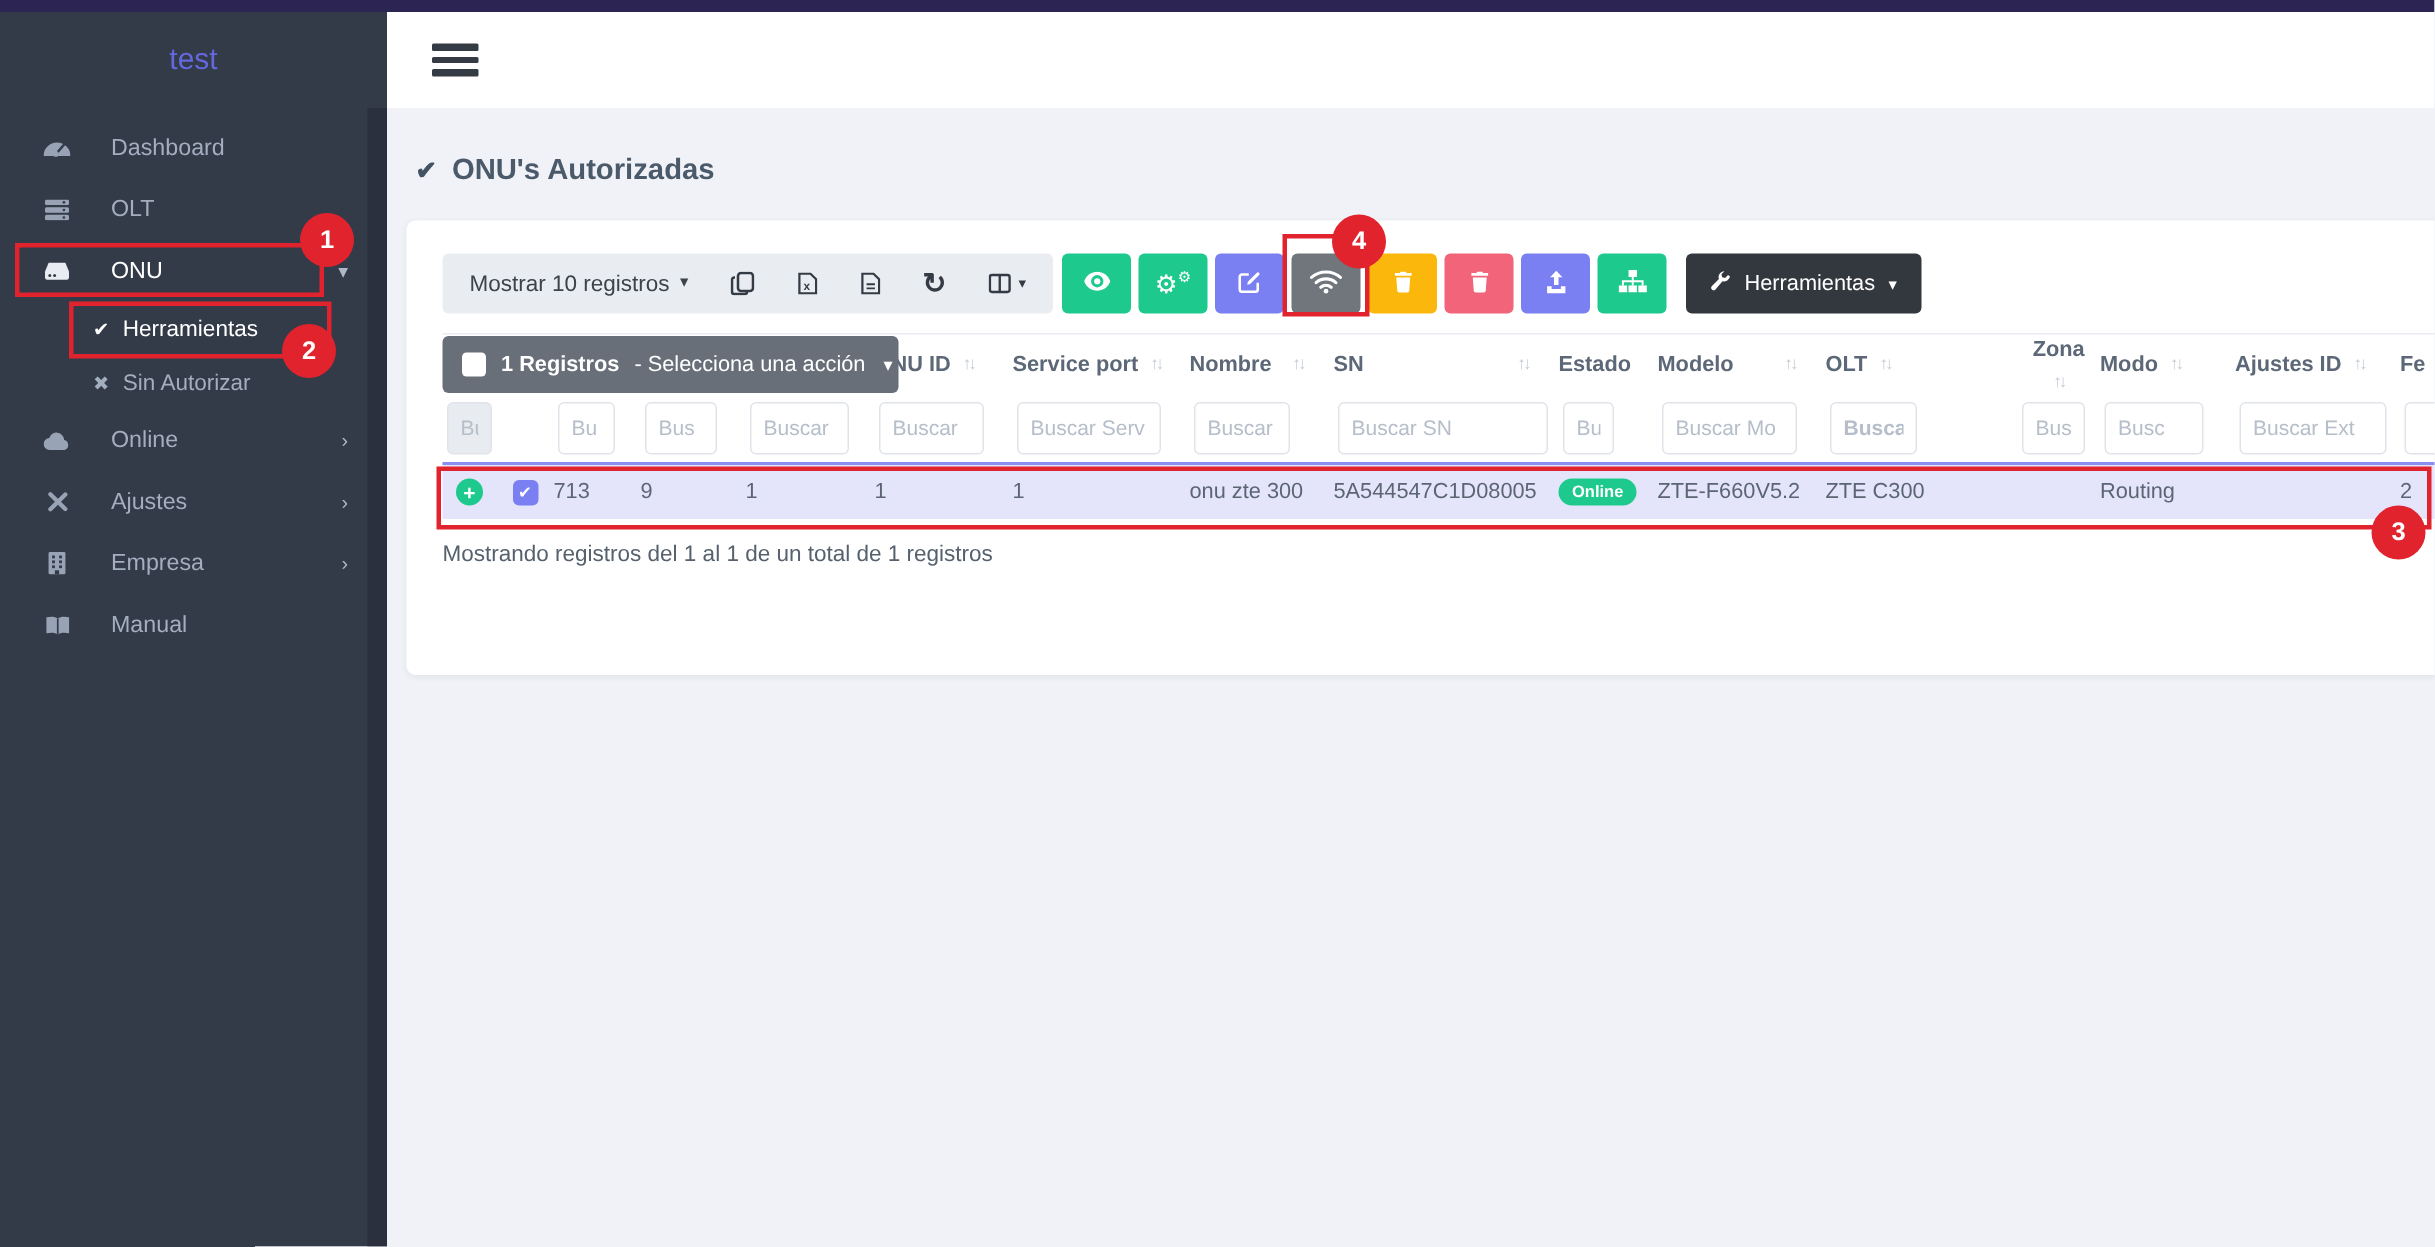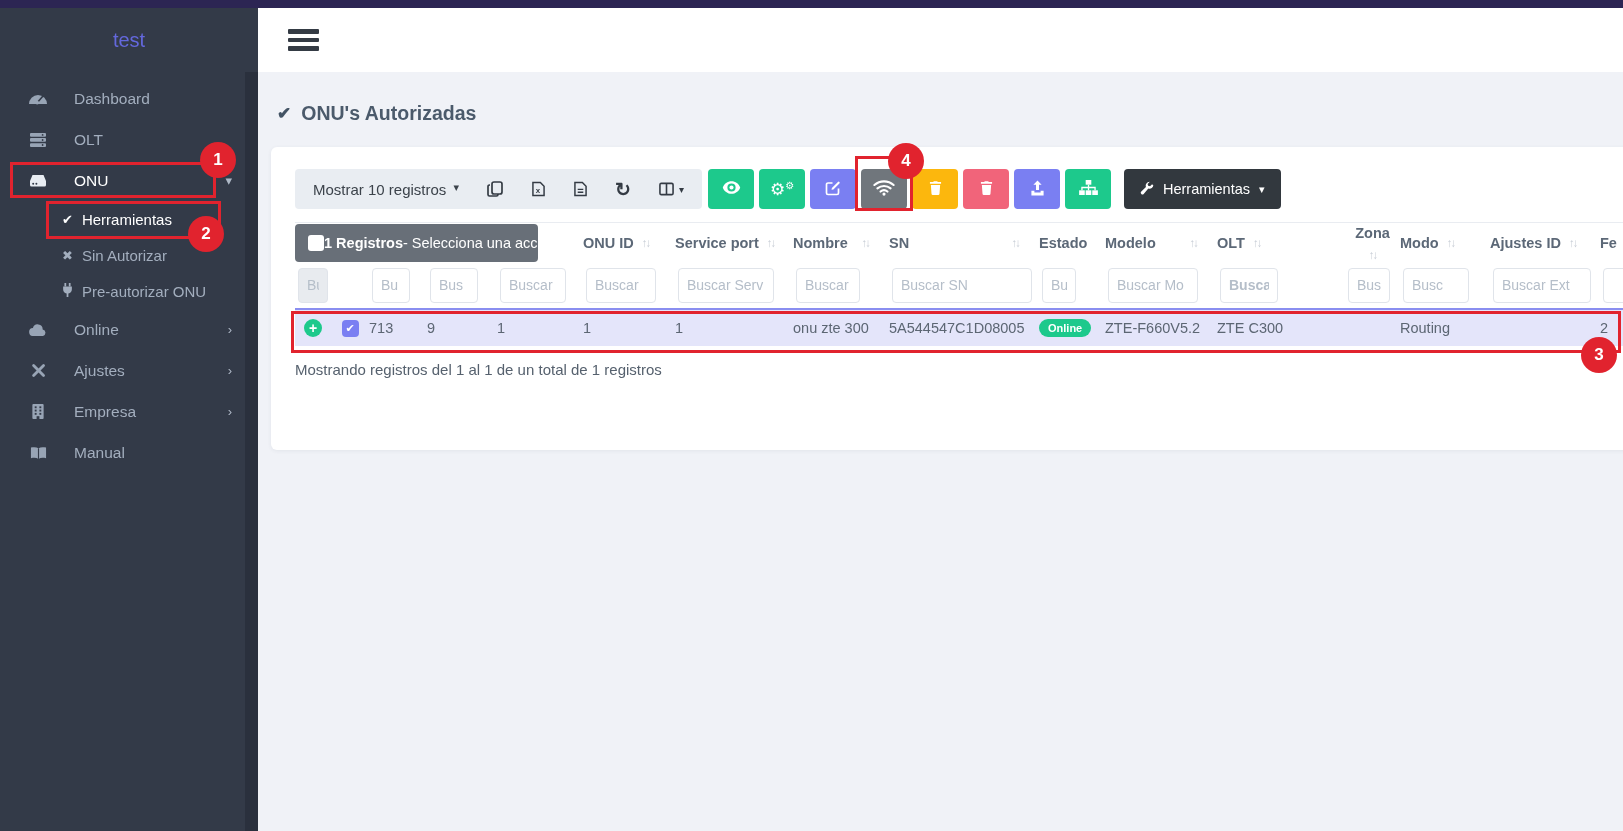--- a/index.html
+++ b/index.html
@@ -54,21 +54,21 @@
   
   .grid { margin-top:13px; width:1385px; }
   .c1{width:36px;} .c2{width:38px;} .c3{width:58px;} .c4{width:70px;} .c5{width:86px;}
   .c6{width:92px;} .c7{width:118px;} .c8{width:96px;} .c9{width:150px;} .c10{width:66px;}
   .c11{width:112px;} .c12{width:128px;} .c13{width:55px;flex-direction:column;} .c14{width:90px;} .c15{width:110px;} .c16{width:80px;}
   .cell { flex:none; }
   .hrow { position:relative; display:flex; align-items:center; height:40px; border-top:1px solid #e9ecf1; }
   .hcell { display:flex; align-items:center; gap:8px; font-weight:bold; font-size:14.5px; color:#5c6877; white-space:nowrap; cursor:pointer; }
   .hcell.between { justify-content:space-between; padding-right:20px; }
   .sort { font-size:11.5px; color:#c6ccd5; letter-spacing:-2px; font-weight:normal; }
-  .bulk-pill { position:absolute; left:0; top:1px; width:243px; height:38px; background:#686f78; border-radius:4px; display:flex; align-items:center; gap:0; padding:0 13px; color:#ffffff; font-size:14.5px; cursor:pointer; white-space:nowrap; z-index:3; }
+  .bulk-pill { position:absolute; left:0; top:1px; width:304px; height:38px; background:#686f78; border-radius:4px; display:flex; align-items:center; gap:10px; padding:0 13px; color:#ffffff; font-size:14.5px; cursor:pointer; white-space:nowrap; z-index:3; }
   .bulk-pill .cb { width:16px; height:16px; background:#ffffff; border-radius:3px; flex:none; }
   .bulk-pill b { font-weight:bold; }
   .bulk-pill .caret { font-size:12px; margin-left:2px; }
 
   .frow { display:flex; align-items:center; height:46px; }
   .frow input { height:35px; border:1px solid #e0e4ea; border-radius:4px; padding:0 8px; font-size:14px; color:#5c6673; font-family:"Liberation Sans",sans-serif; margin-left:3px; background:#fff; }
   .frow input::placeholder { color:#b5bec9; }
   .frow input.disabled { background:#e8ebef; }
   .w30{width:30px;} .w38{width:38px;} .w48{width:48px;} .w66{width:66px;} .w70{width:70px;}
   .w96{width:96px;} .w64{width:64px;} .w140{width:140px;} .w34{width:34px;} .w90{width:90px;}
@@ -130,27 +130,20 @@
       <span>ONU</span>
       <span class="chev">▾</span>
     </div>
     <div class="sub-item active">
       <span class="sicon">✔</span>
       <span>Herramientas</span>
     </div>
     <div class="sub-item">
       <span class="sicon">✖</span>
       <span>Sin Autorizar</span>
-    </div>
-    <div class="sub-item">
-      <span class="sicon"><svg width="11" height="14" viewBox="0 0 12 16" fill="currentColor">
-            <path d="M2.5 0h2v4h-2zM7.5 0h2v4h-2z"></path>
-            <path d="M1 4h10v3a5 5 0 0 1-4 4.9V16H5v-4.1A5 5 0 0 1 1 7V4z"></path>
-          </svg></span>
-      <span>Pre-autorizar ONU</span>
     </div>
     <div class="nav-item">
       <span class="nicon">
           <svg width="18" height="12" viewBox="0 0 18 12" fill="currentColor">
             <path d="M4.4 12a4 4 0 0 1-.5-8A5 5 0 0 1 13.7 5.4 3.4 3.4 0 0 1 14 12H4.4z"></path>
           </svg>
         </span>
       <span>Online</span>
       <span class="chev">›</span>
     </div>

